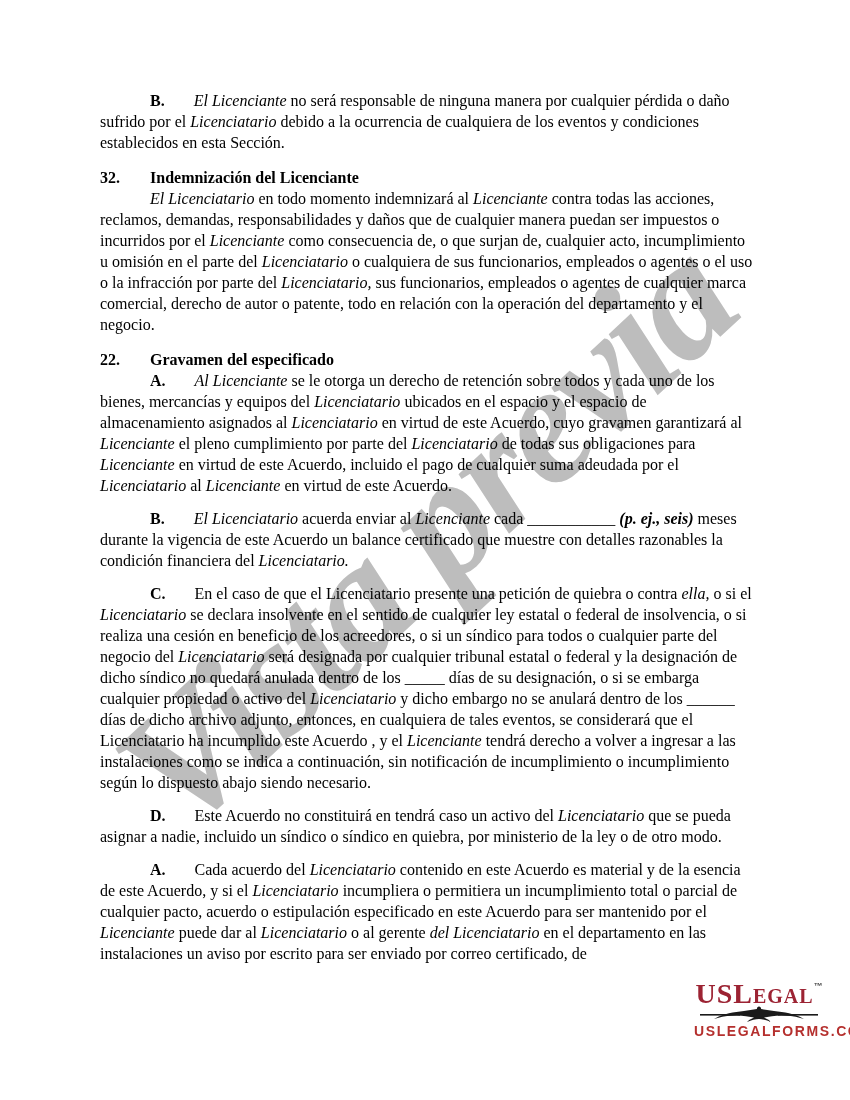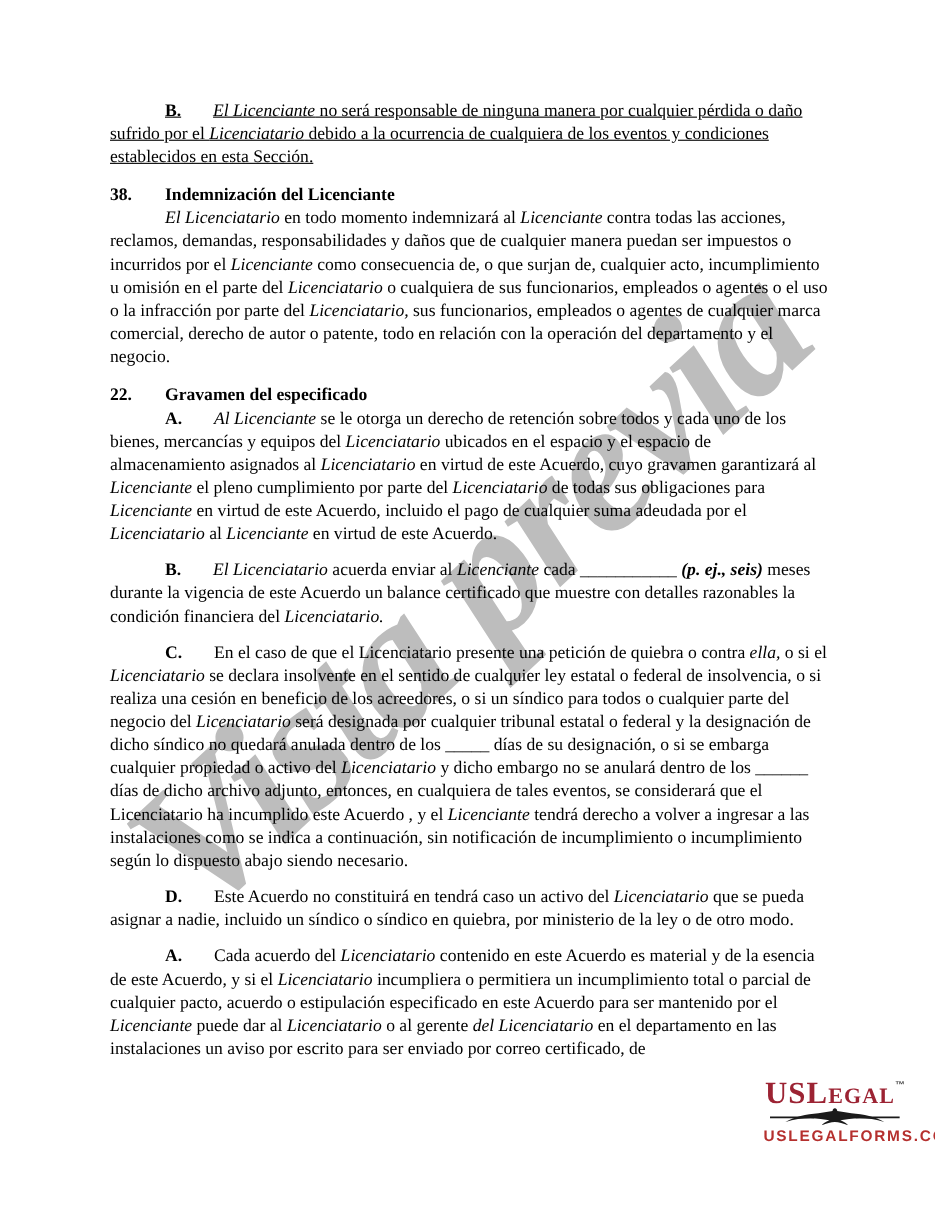--- a/index.html
+++ b/index.html
@@ -35,21 +35,21 @@
     position: absolute;
     left: 100px;
     top: 90px;
     width: 655px;
     z-index: 1;
     font-size: 16px;
     line-height: 21px;
     text-align: left;
   }
   .block { margin: 12px 0 0 0; }
-  .block:first-child { margin-top: 0; text-decoration: underline; }
+  .block:first-child { margin-top: 0; }
   .paragraph { text-indent: 50px; }
   .heading { font-weight: bold; margin-top: 14px; }
   .heading + .paragraph { margin-top: 0; }
   .hnum { display: inline-block; width: 50px; }
   .tab { display: inline-block; width: 29px; }
   .b { font-weight: bold; }
   .i { font-style: italic; }
   .logo {
     position: absolute;
     right: 26px;
@@ -89,21 +89,21 @@
 </style>
 </head>
 <body>
 
 <div class="page">
 
   <div class="watermark" style="color: rgb(189, 189, 189);">Vista previa</div>
 
   <div class="doc" id="doc-body">
       <div class="block paragraph"><span class="b">B.</span><span class="tab"></span><span class="i">El Licenciante</span><span class=""> no será responsable de ninguna manera por cualquier pérdida o daño sufrido por el </span><span class="i">Licenciatario</span><span class=""> debido a la ocurrencia de cualquiera de los eventos y condiciones establecidos en esta Sección.</span></div>
-      <div class="block heading"><span class="hnum">38.</span><span class="htitle">Indemnización del Licenciante</span></div>
+      <div class="block heading"><span class="hnum">32.</span><span class="htitle">Indemnización del Licenciante</span></div>
       <div class="block paragraph"><span class="i">El Licenciatario</span><span class=""> en todo momento indemnizará al </span><span class="i">Licenciante</span><span class=""> contra todas las acciones, reclamos, demandas, responsabilidades y daños que de cualquier manera puedan ser impuestos o incurridos por el </span><span class="i">Licenciante</span><span class=""> como consecuencia de, o que surjan de, cualquier acto, incumplimiento u omisión en el parte del </span><span class="i">Licenciatario</span><span class=""> o cualquiera de sus funcionarios, empleados o agentes o el uso o la infracción por parte del </span><span class="i">Licenciatario,</span><span class=""> sus funcionarios, empleados o agentes de cualquier marca comercial, derecho de autor o patente, todo en relación con la operación del departamento y el negocio.</span></div>
       <div class="block heading"><span class="hnum">22.</span><span class="htitle">Gravamen del especificado</span></div>
       <div class="block paragraph"><span class="b">A.</span><span class="tab"></span><span class="i">Al Licenciante</span><span class=""> se le otorga un derecho de retención sobre todos y cada uno de los bienes, mercancías y equipos del </span><span class="i">Licenciatario</span><span class=""> ubicados en el espacio y el espacio de almacenamiento asignados al </span><span class="i">Licenciatario</span><span class=""> en virtud de este Acuerdo, cuyo gravamen garantizará al </span><span class="i">Licenciante</span><span class=""> el pleno cumplimiento por parte del </span><span class="i">Licenciatario</span><span class=""> de todas sus obligaciones para </span><span class="i">Licenciante</span><span class=""> en virtud de este Acuerdo, incluido el pago de cualquier suma adeudada por el </span><span class="i">Licenciatario</span><span class=""> al </span><span class="i">Licenciante</span><span class=""> en virtud de este Acuerdo.</span></div>
       <div class="block paragraph"><span class="b">B.</span><span class="tab"></span><span class="i">El Licenciatario</span><span class=""> acuerda enviar al </span><span class="i">Licenciante</span><span class=""> cada ___________ </span><span class="b i">(p. ej., seis)</span><span class=""> meses durante la vigencia de este Acuerdo un balance certificado que muestre con detalles razonables la condición financiera del </span><span class="i">Licenciatario.</span></div>
       <div class="block paragraph"><span class="b">C.</span><span class="tab"></span><span class="">En el caso de que el Licenciatario presente una petición de quiebra o contra </span><span class="i">ella,</span><span class=""> o si el </span><span class="i">Licenciatario</span><span class=""> se declara insolvente en el sentido de cualquier ley estatal o federal de insolvencia, o si realiza una cesión en beneficio de los acreedores, o si un síndico para todos o cualquier parte del negocio del </span><span class="i">Licenciatario</span><span class=""> será designada por cualquier tribunal estatal o federal y la designación de dicho síndico no quedará anulada dentro de los _____ días de su designación, o si se embarga cualquier propiedad o activo del </span><span class="i">Licenciatario</span><span class=""> y dicho embargo no se anulará dentro de los ______ días de dicho archivo adjunto, entonces, en cualquiera de tales eventos, se considerará que el Licenciatario ha incumplido este Acuerdo , y el </span><span class="i">Licenciante</span><span class=""> tendrá derecho a volver a ingresar a las instalaciones como se indica a continuación, sin notificación de incumplimiento o incumplimiento según lo dispuesto abajo siendo necesario.</span></div>
       <div class="block paragraph"><span class="b">D.</span><span class="tab"></span><span class="">Este Acuerdo no constituirá en tendrá caso un activo del </span><span class="i">Licenciatario</span><span class=""> que se pueda asignar a nadie, incluido un síndico o síndico en quiebra, por ministerio de la ley o de otro modo.</span></div>
       <div class="block paragraph"><span class="b">A.</span><span class="tab"></span><span class="">Cada acuerdo del </span><span class="i">Licenciatario</span><span class=""> contenido en este Acuerdo es material y de la esencia de este Acuerdo, y si el </span><span class="i">Licenciatario</span><span class=""> incumpliera o permitiera un incumplimiento total o parcial de cualquier pacto, acuerdo o estipulación especificado en este Acuerdo para ser mantenido por el </span><span class="i">Licenciante</span><span class=""> puede dar al </span><span class="i">Licenciatario</span><span class=""> o al gerente </span><span class="i">del Licenciatario</span><span class=""> en el departamento en las instalaciones un aviso por escrito para ser enviado por correo certificado, de</span></div>
     </div>
 
   <div class="logo">

